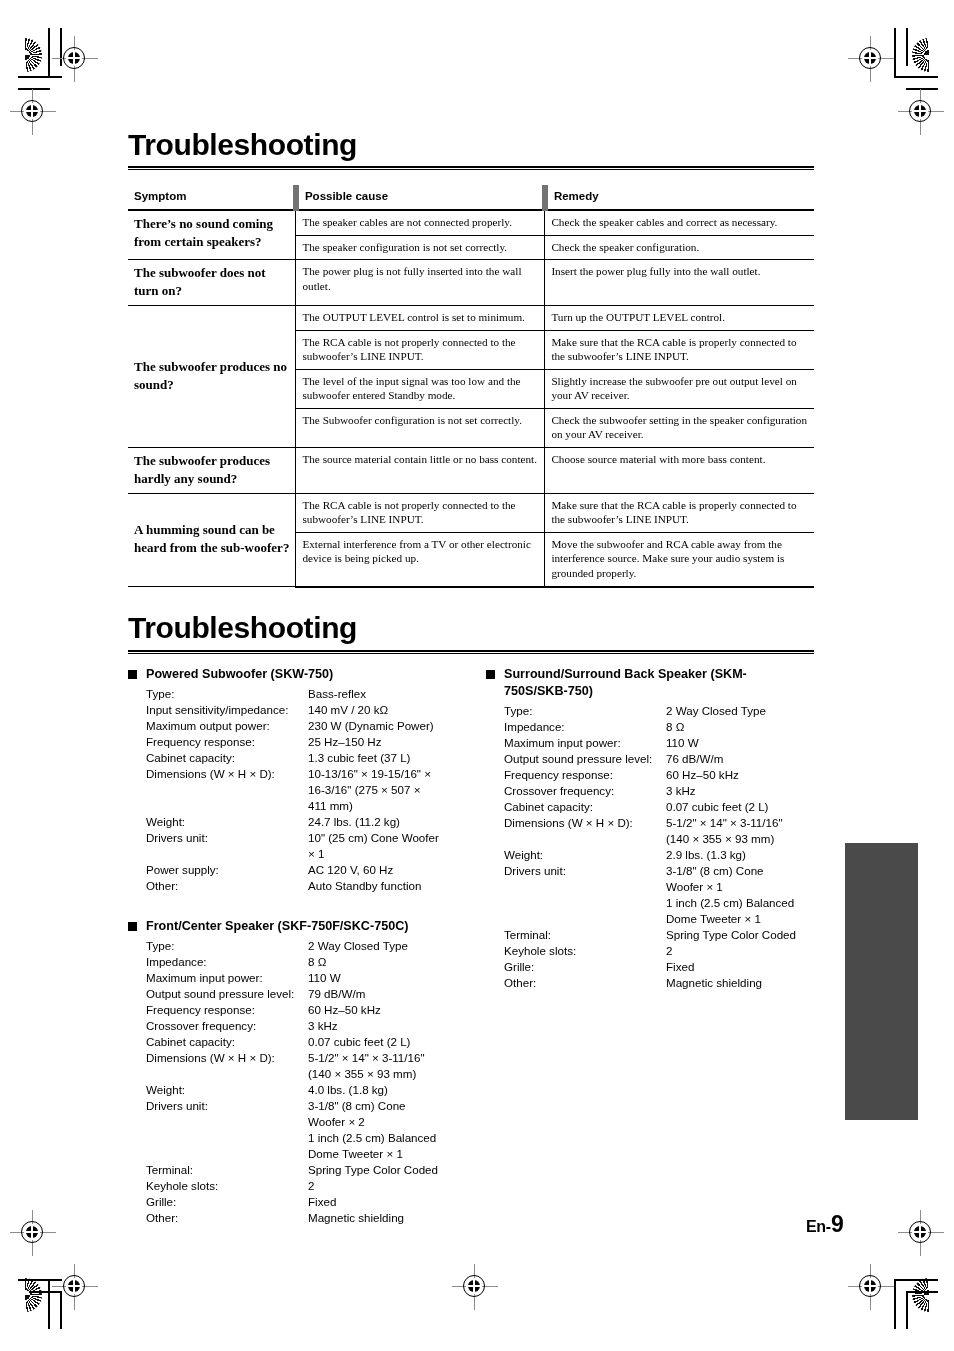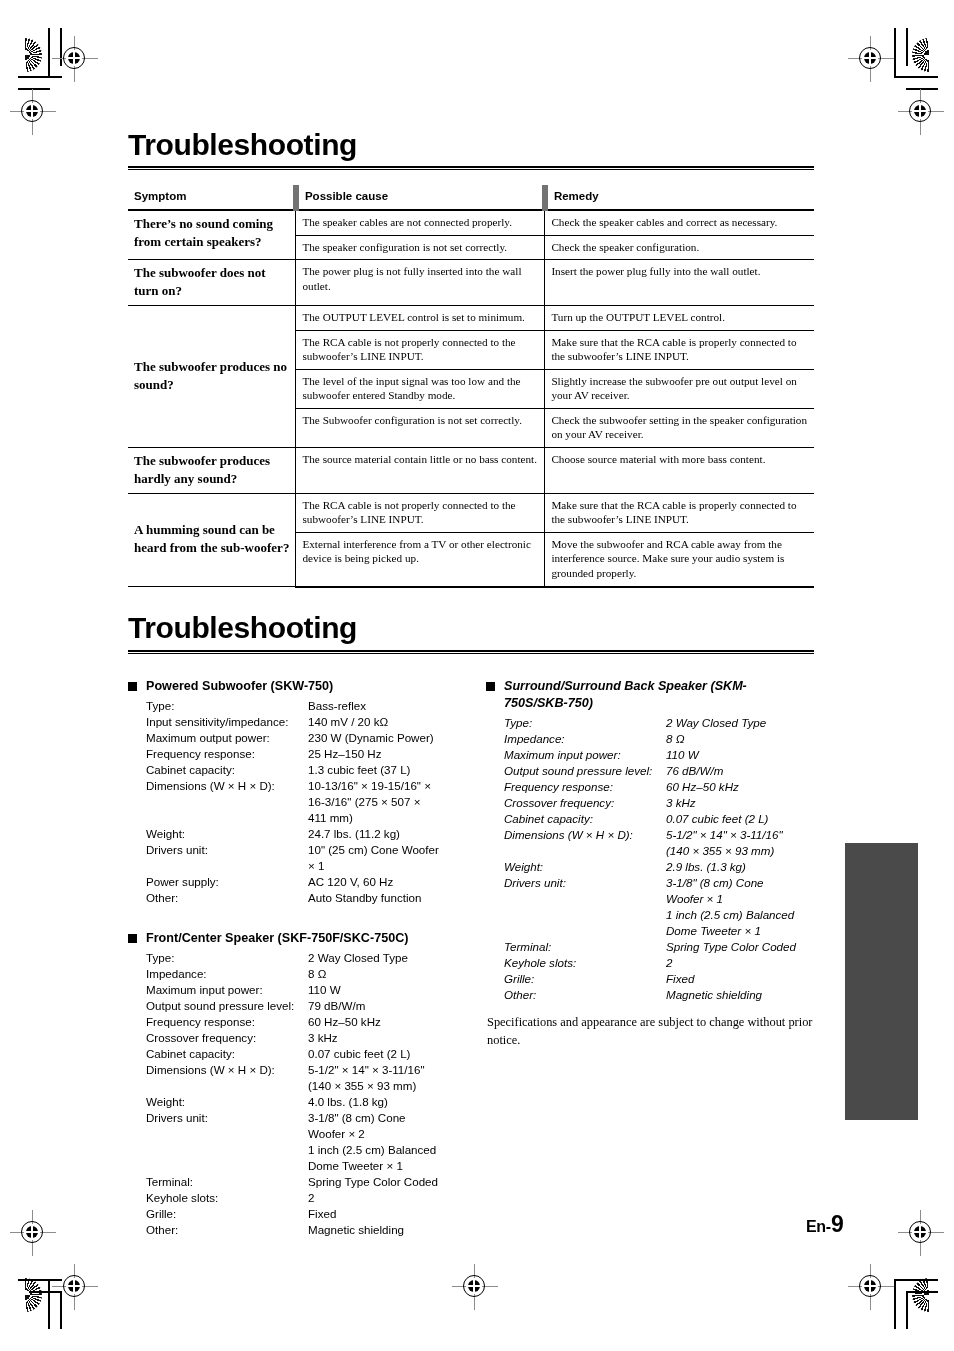--- a/index.html
+++ b/index.html
@@ -163,21 +163,20 @@
   table.ts .col-rem   { width: 274px; }
   table.ts tr.last td { border-bottom: 2px solid #000; }
   table.ts th.col-sym, table.ts th.col-cause { border-right: 6px solid #737373; }
 
   
   .spec-col {
     position: absolute;
     font-family: "Liberation Sans", sans-serif;
     font-size: 11.6px;
     line-height: 1.38;
-    margin-top: 12px;
   }
   .spec-head {
     font-weight: bold;
     font-size: 12.6px;
     margin: 0 0 3px 0;
     padding-left: 18px;
     position: relative;
     line-height: 1.36;
   }
   .spec-head .bullet {
@@ -507,21 +506,21 @@
           <span class="lbl">Grille:</span>
           <span class="val">Fixed</span>
         </div>
       <div class="spec-row">
           <span class="lbl">Other:</span>
           <span class="val">Magnetic shielding</span>
         </div>
     </div>
   </div>
 
-  <div class="spec-col" style="left:486px; top:666px; width:340px;font-style:italic;">
+  <div class="spec-col" style="left:486px; top:666px; width:340px;">
     <div class="spec-head" style="width:270px;">
       <span class="bullet"></span>
       <span>Surround/Surround Back Speaker (SKM-750S/SKB-750)</span>
     </div>
     <div class="spec-rows">
       <div class="spec-row">
           <span class="lbl">Type:</span>
           <span class="val">2 Way Closed Type</span>
         </div>
       <div class="spec-row">
@@ -576,19 +575,18 @@
           <span class="lbl">Grille:</span>
           <span class="val">Fixed</span>
         </div>
       <div class="spec-row">
           <span class="lbl">Other:</span>
           <span class="val">Magnetic shielding</span>
         </div>
     </div>
   </div>
 
-  <div class="note" style="left:487px; top:1014px;">Specifications and appearance are subject to change without prior notice.</div>
 
   <div class="page-num" style="left:806px; top:1211px;">
     <span>En-</span><span class="big">9</span>
   </div>
 
 </div>
 
 </body></html>

